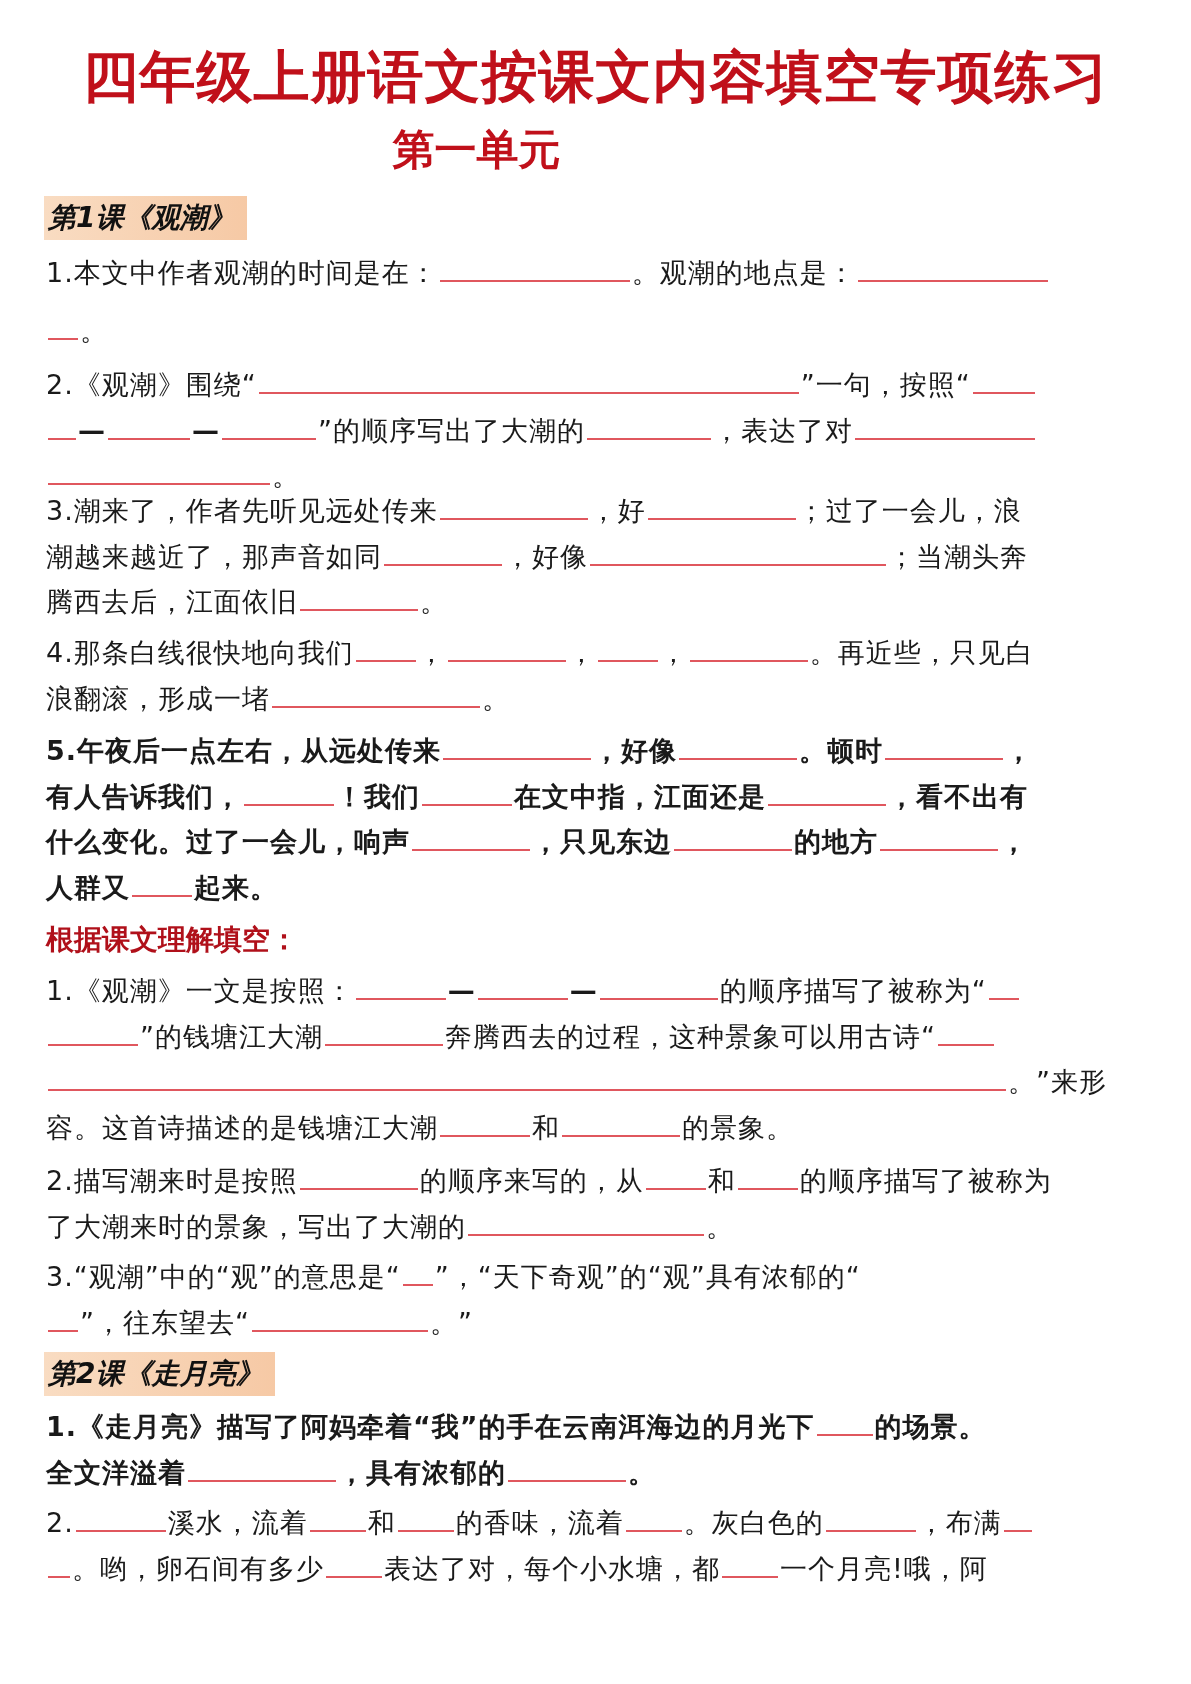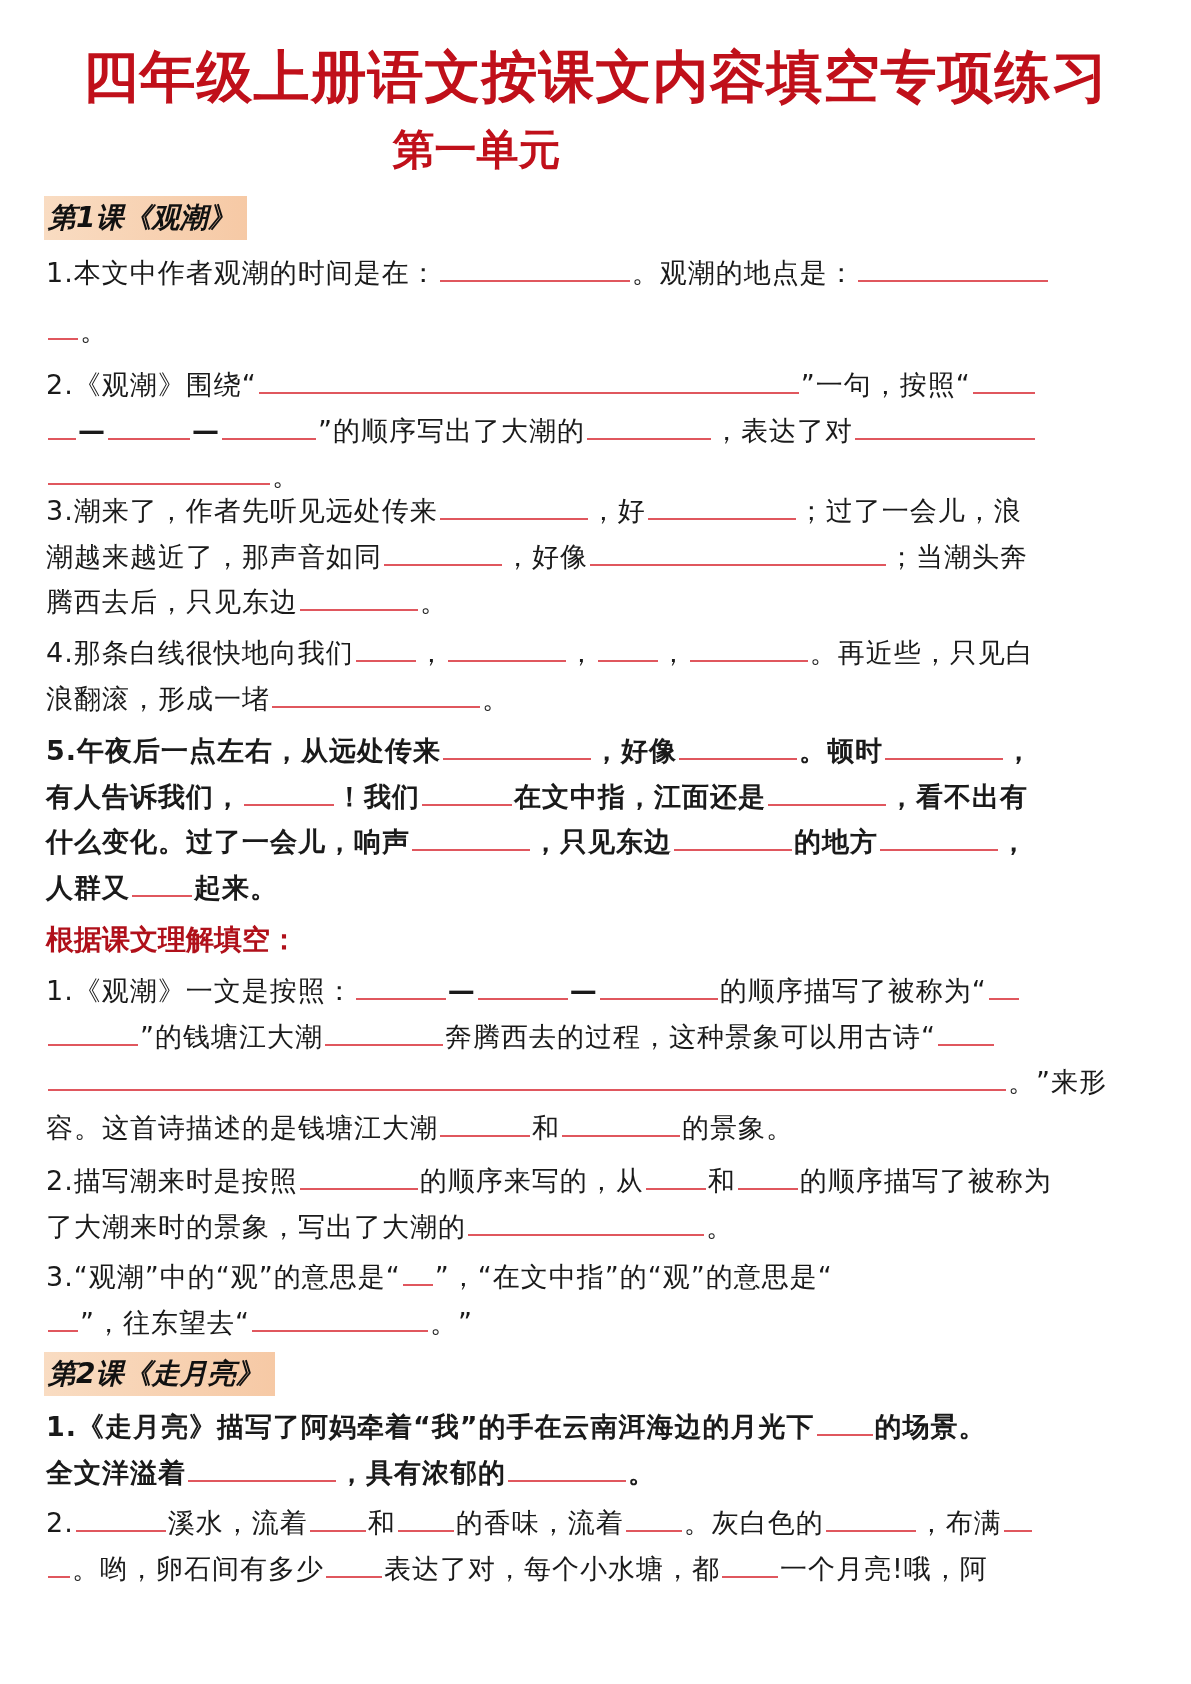--- a/index.html
+++ b/index.html
@@ -49,21 +49,21 @@
 
 <div class="para" style="top:346px;margin-top:16px;">
   <span>2.《观潮》围绕“</span><span class="blank" style="width:540px"></span><span>”一句，按照“</span><span class="blank" style="width:62px"></span><br>
   <span class="blank" style="width:28px"></span><span class="dash">—</span><span class="blank" style="width:82px"></span><span class="dash">—</span><span class="blank" style="width:94px"></span><span>”的顺序写出了大潮的</span><span class="blank" style="width:124px"></span><span>，表达了对</span><span class="blank" style="width:180px"></span><br>
   <span class="blank" style="width:222px"></span><span>。</span>
 </div>
 
 <div class="para" style="top:488px;">
   <span>3.潮来了，作者先听见远处传来</span><span class="blank" style="width:148px"></span><span>，好</span><span class="blank" style="width:148px"></span><span>；过了一会儿，浪</span><br>
   <span>潮越来越近了，那声音如同</span><span class="blank" style="width:118px"></span><span>，好像</span><span class="blank" style="width:296px"></span><span>；当潮头奔</span><br>
-  <span>腾西去后，只见东边</span><span class="blank" style="width:118px"></span><span>。</span>
+  <span>腾西去后，江面依旧</span><span class="blank" style="width:118px"></span><span>。</span>
 </div>
 
 <div class="para" style="top:630px;">
   <span>4.那条白线很快地向我们</span><span class="blank" style="width:60px"></span><span>，</span><span class="blank" style="width:118px"></span><span>，</span><span class="blank" style="width:60px"></span><span>，</span><span class="blank" style="width:118px"></span><span>。再近些，只见白</span><br>
   <span>浪翻滚，形成一堵</span><span class="blank" style="width:208px"></span><span>。</span>
 </div>
 
 <div class="para" style="top:728px;font-weight:bold;">
   <span>5.午夜后一点左右，从远处传来</span><span class="blank" style="width:148px"></span><span>，好像</span><span class="blank" style="width:118px"></span><span>。顿时</span><span class="blank" style="width:118px"></span><span>，</span><br>
   <span>有人告诉我们，</span><span class="blank" style="width:90px"></span><span>！我们</span><span class="blank" style="width:90px"></span><span>在文中指，江面还是</span><span class="blank" style="width:118px"></span><span>，看不出有</span><br>
@@ -79,21 +79,21 @@
   <span class="blank" style="width:958px"></span><span>。”来形</span><br>
   <span>容。这首诗描述的是钱塘江大潮</span><span class="blank" style="width:90px"></span><span>和</span><span class="blank" style="width:118px"></span><span>的景象。</span>
 </div>
 
 <div class="para" style="top:1158px;">
   <span>2.描写潮来时是按照</span><span class="blank" style="width:118px"></span><span>的顺序来写的，从</span><span class="blank" style="width:60px"></span><span>和</span><span class="blank" style="width:60px"></span><span>的顺序描写了被称为</span><br>
   <span>了大潮来时的景象，写出了大潮的</span><span class="blank" style="width:236px"></span><span>。</span>
 </div>
 
 <div class="para" style="top:1254px;">
-  <span>3.“观潮”中的“观”的意思是“</span><span class="blank" style="width:30px"></span><span>”，“在文中指”的“观”的意思是“</span><br>
+  <span>3.“观潮”中的“观”的意思是“</span><span class="blank" style="width:30px"></span><span>”，“天下奇观”的“观”具有浓郁的“</span><br>
   <span class="blank" style="width:30px"></span><span>”，往东望去“</span><span class="blank" style="width:176px"></span><span>。”</span>
 </div>
 
 <div class="lesson-tag" style="top:1352px;">第2课《走月亮》</div>
 
 <div class="para" style="top:1404px;font-weight:bold;">
   <span>1.《走月亮》描写了阿妈牵着“我”的手在云南洱海边的月光下</span><span class="blank" style="width:56px"></span><span>的场景。</span><br>
   <span>全文洋溢着</span><span class="blank" style="width:148px"></span><span>，具有浓郁的</span><span class="blank" style="width:118px"></span><span>。</span>
 </div>
 

